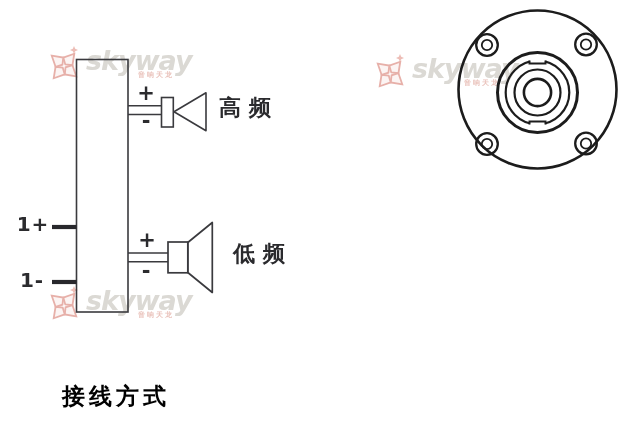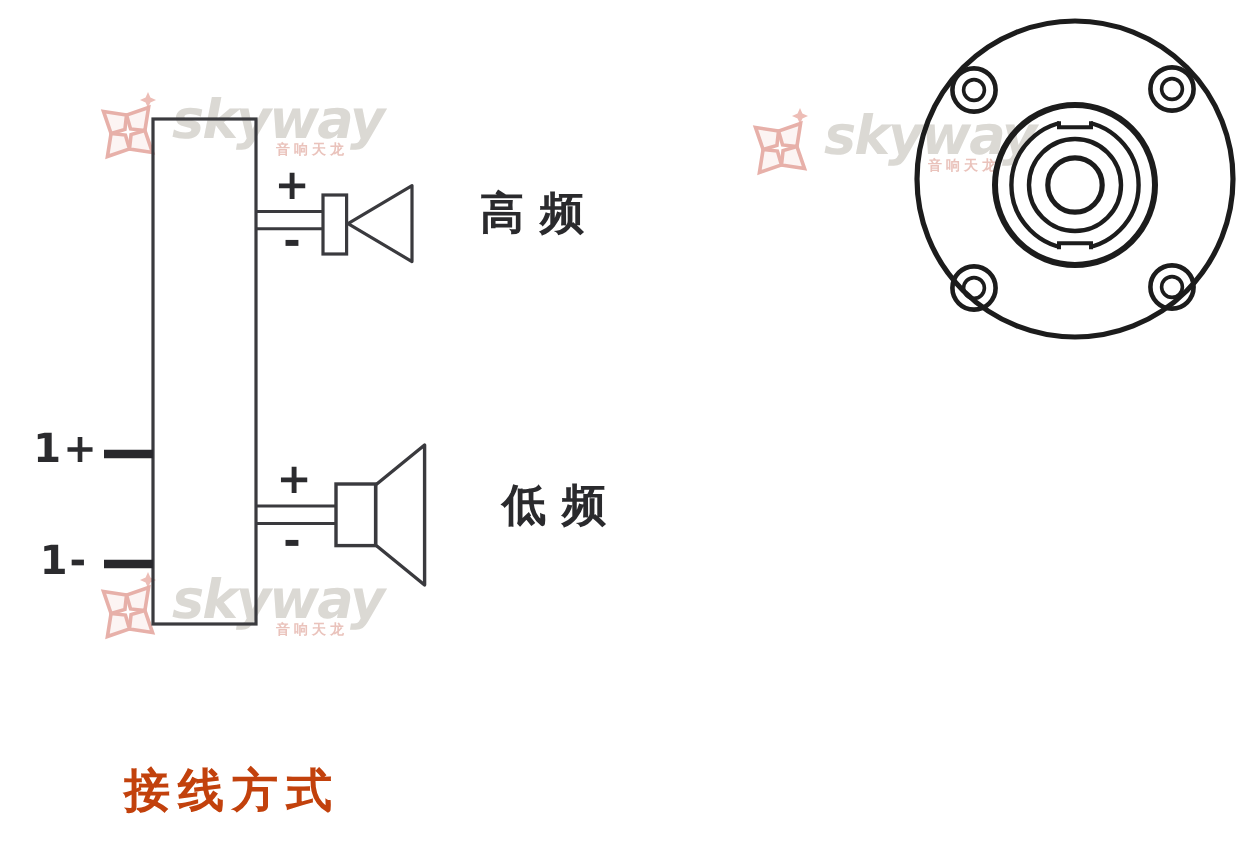--- a/index.html
+++ b/index.html
@@ -18,21 +18,21 @@
 
   
   svg.lineart{position:absolute;inset:0;z-index:2;}
 
   
   .lbl{position:absolute;z-index:3;color:#2b2b2e;white-space:nowrap;}
   .center{transform:translate(-50%,-50%);}
   .sign{font-size:21px;font-weight:700;line-height:1;}
   .term{font-size:20px;font-weight:600;letter-spacing:1px;line-height:1;}
   .cjk{font-size:22px;font-weight:700;letter-spacing:8px;line-height:1;color:#2a2a2d;}
-  .caption{font-size:23px;font-weight:700;letter-spacing:4px;line-height:1;color:#c2410c;}
+  .caption{font-size:23px;font-weight:700;letter-spacing:4px;line-height:1;color:#000000;}
 </style>
 </head>
 <body>
 
 <div class="stage">
 
   <div class="wm" style="left:46px;top:44px;">
     <svg class="wm-logo" width="36" height="40" viewBox="0 0 36 40">
       <g transform="rotate(40 18 22)" fill="#fbf1ef" stroke="#df968d" stroke-width="1.8" opacity="0.75">
         <path d="M18 6 L24 16 L18 20 L12 16 Z"></path>
@@ -134,21 +134,21 @@
         <path d="M529.5 124.6 V121.6 H545.5 V124.6" stroke-width="2" fill="none"></path>
       </g>
     </g>
   </svg>
 
   <div class="lbl term center" style="left:33px;top:224px;">1+</div>
   <div class="lbl term center" style="left:32px;top:280px;">1-</div>
 
   <div class="lbl sign center" style="left:146px;top:93px;">+</div>
   <div class="lbl sign center" style="left:146px;top:121px;">-</div>
-  <div class="lbl cjk" style="left:240px;top:97px;">高频</div>
+  <div class="lbl cjk" style="left:219px;top:97px;">高频</div>
 
   <div class="lbl sign center" style="left:147px;top:240px;">+</div>
   <div class="lbl sign center" style="left:146px;top:271px;">-</div>
-  <div class="lbl cjk" style="left:251px;top:243px;">低频</div>
+  <div class="lbl cjk" style="left:233px;top:243px;">低频</div>
 
   <div class="lbl caption" style="left:62px;top:385px;">接线方式</div>
 
 </div>
 
 </body></html>

